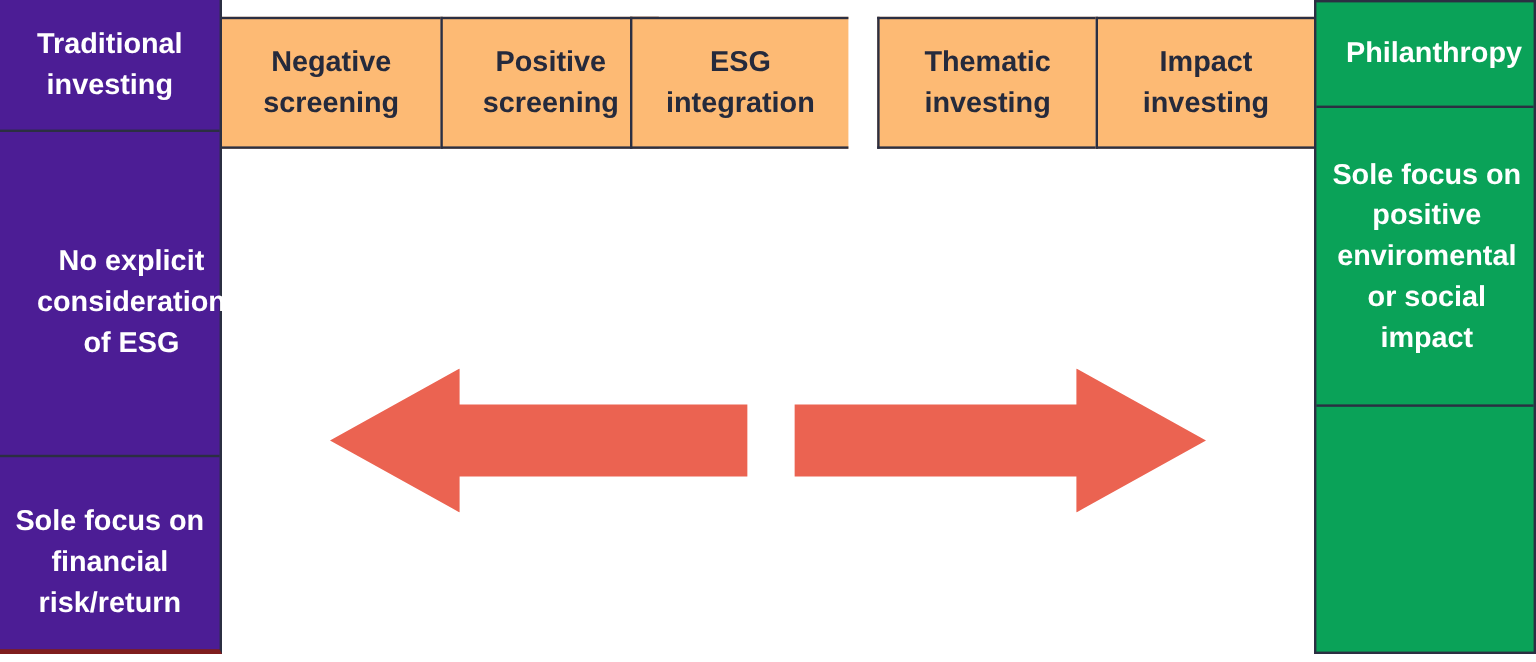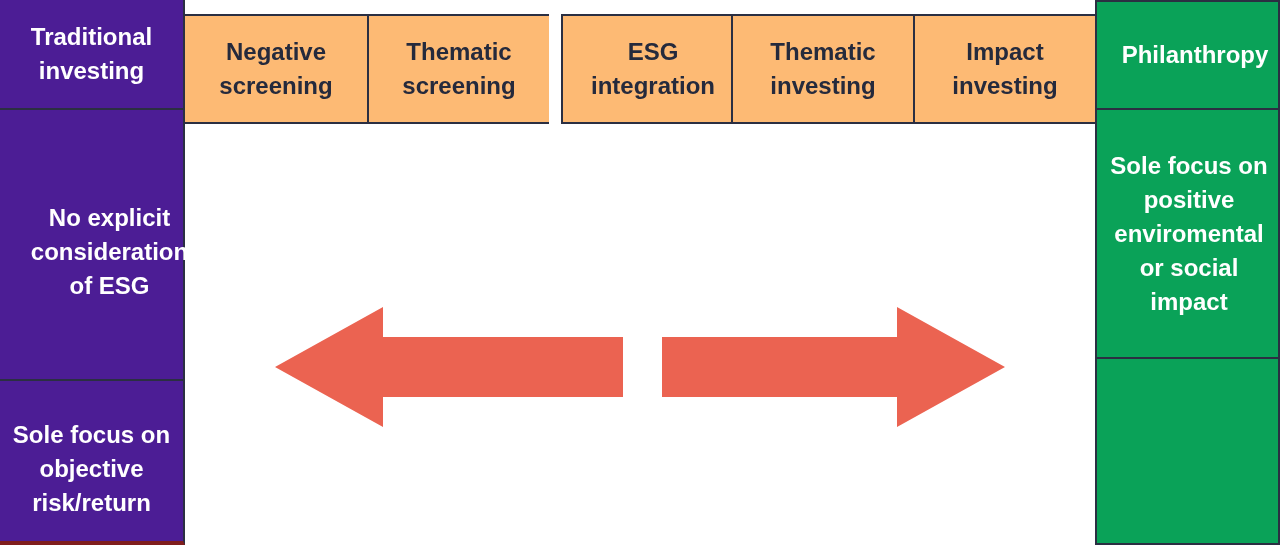--- a/index.html
+++ b/index.html
@@ -10,52 +10,52 @@
   
   .col{position:absolute;top:0;height:545px;width:185px;box-sizing:border-box;
        display:flex;flex-direction:column;}
   .col-orange{left:0;background:#4c1d95;border-right:2px solid #2B2F42;border-bottom:4px solid #7f1d1d;gap:15px;}
   .col-green{left:1095px;background:#0AA258;border:2px solid #2B2F42;}
   .cell{display:flex;align-items:center;justify-content:center;text-align:center;
         padding:0 9px;box-sizing:border-box;}
   .light{color:#ffffff;font-size:24px;line-height:34px;}
   .col-orange .head{height:110px;border-bottom:2px solid #2B2F42;flex:none;}
   .col-orange .mid{height:256px;border-bottom:2px solid #2B2F42;flex:none;padding-left:45px;}
-  .col-green .head{height:108px;border-bottom:2px solid #2B2F42;flex:none;padding-left:24px;}
+  .col-green .head{height:88px;border-bottom:2px solid #2B2F42;flex:none;padding-left:24px;}
   .col-green .mid{height:249px;border-bottom:2px solid #2B2F42;flex:none;padding-left:12px;}
   .bot{flex:1;}
   
   .mh{position:absolute;top:2px;height:110px;width:182px;box-sizing:border-box;
       background:#fdba74;border-top:2px solid #2B2F42;border-bottom:2px solid #2B2F42;
       border-left:2px solid #2B2F42;
       display:flex;align-items:center;justify-content:center;text-align:center;
       color:#252A3C;font-size:24px;line-height:34px;padding:0 30px;margin-top:12px;}
   .mh0{left:185px;border-left:none;}
   .mh1{left:367px;}
-  .mh2{left:561px;}
+  .mh2{left:525px;}
   .mh3{left:731px;}
   .mh4{left:913px;}
   
   .arrow{position:absolute;top:307px;display:block;}
   .arrow-left{left:275px;}
   .arrow-right{left:662px;}
 </style>
 </head>
 <body>
 
 <div class="stage">
 
   <div class="col col-orange">
     <div class="cell head light">Traditional investing</div>
     <div class="cell mid light">No explicit consideration of ESG</div>
-    <div class="cell bot light">Sole focus on objective risk/return</div>
+    <div class="cell bot light">Sole focus on financial risk/return</div>
   </div>
 
   <div class="mh mh0">Negative screening</div>
-  <div class="mh mh1">Thematic screening</div>
+  <div class="mh mh1">Positive screening</div>
   <div class="mh mh2">ESG integration</div>
   <div class="mh mh3">Thematic investing</div>
   <div class="mh mh4">Impact investing</div>
 
   <div class="col col-green">
     <div class="cell head light">Philanthropy</div>
     <div class="cell mid light">Sole focus on positive enviromental or social impact</div>
   </div>
 
   <svg class="arrow arrow-left" width="348" height="120" viewBox="0 0 348 120">

